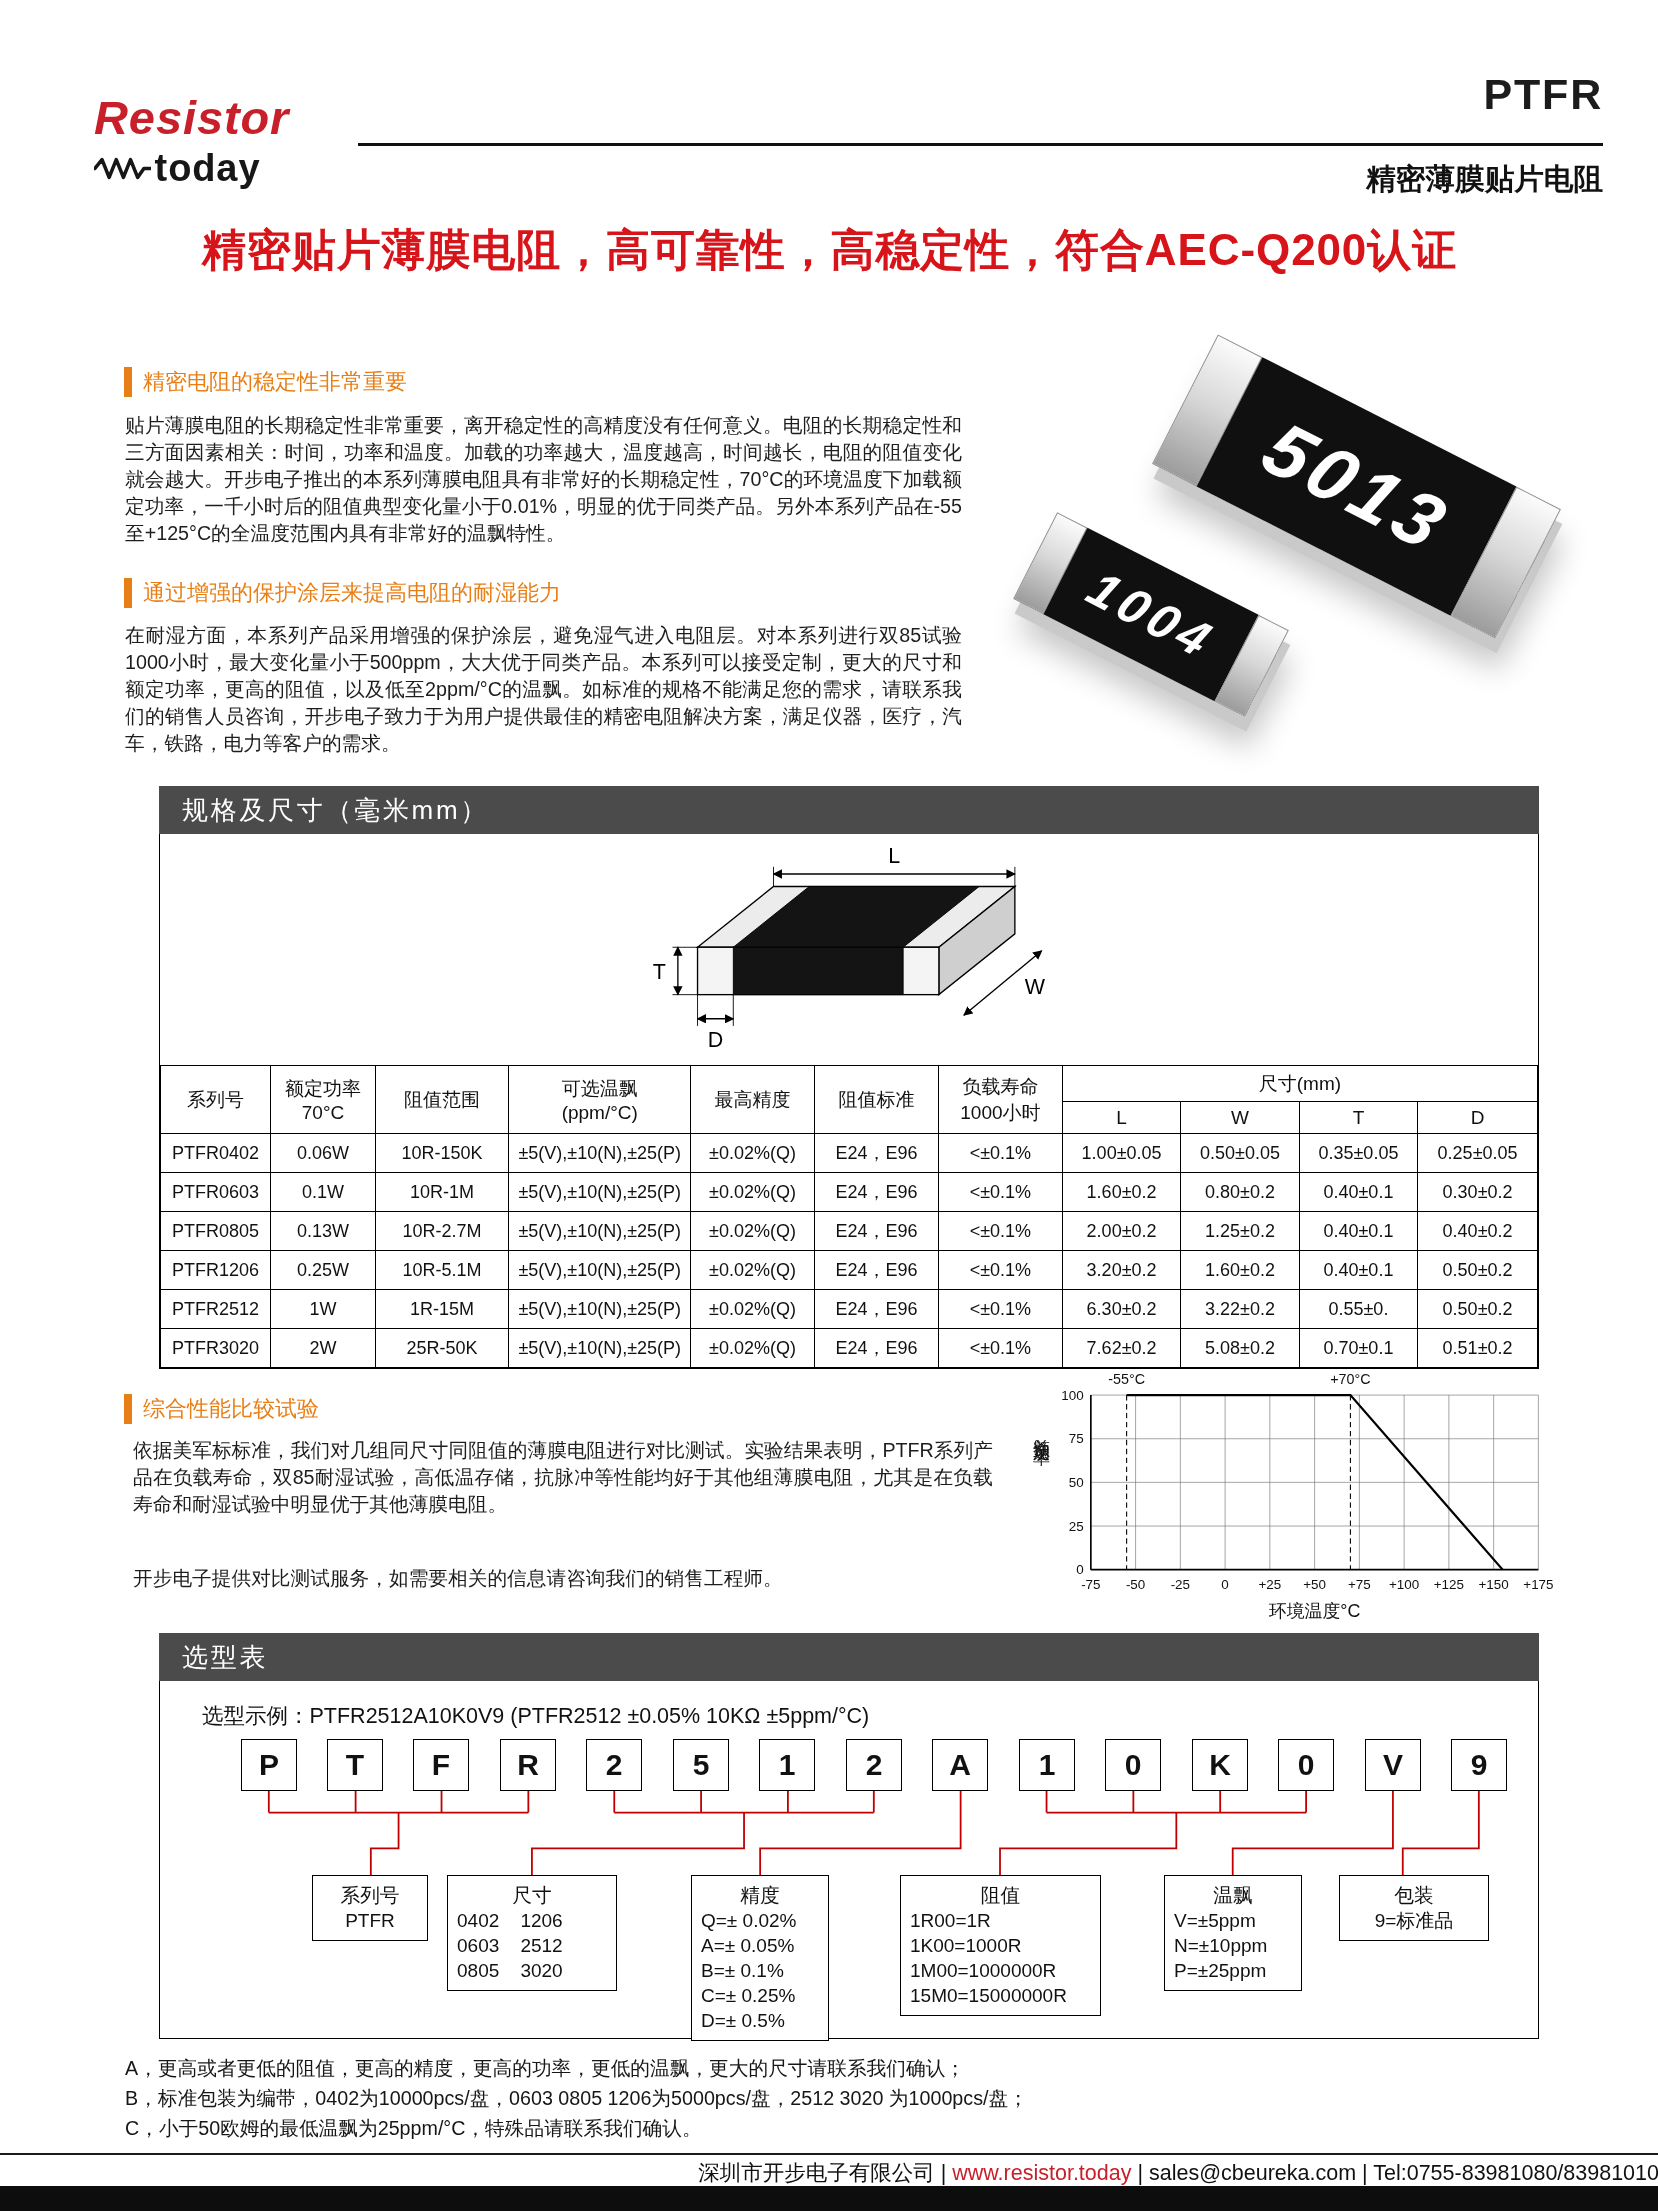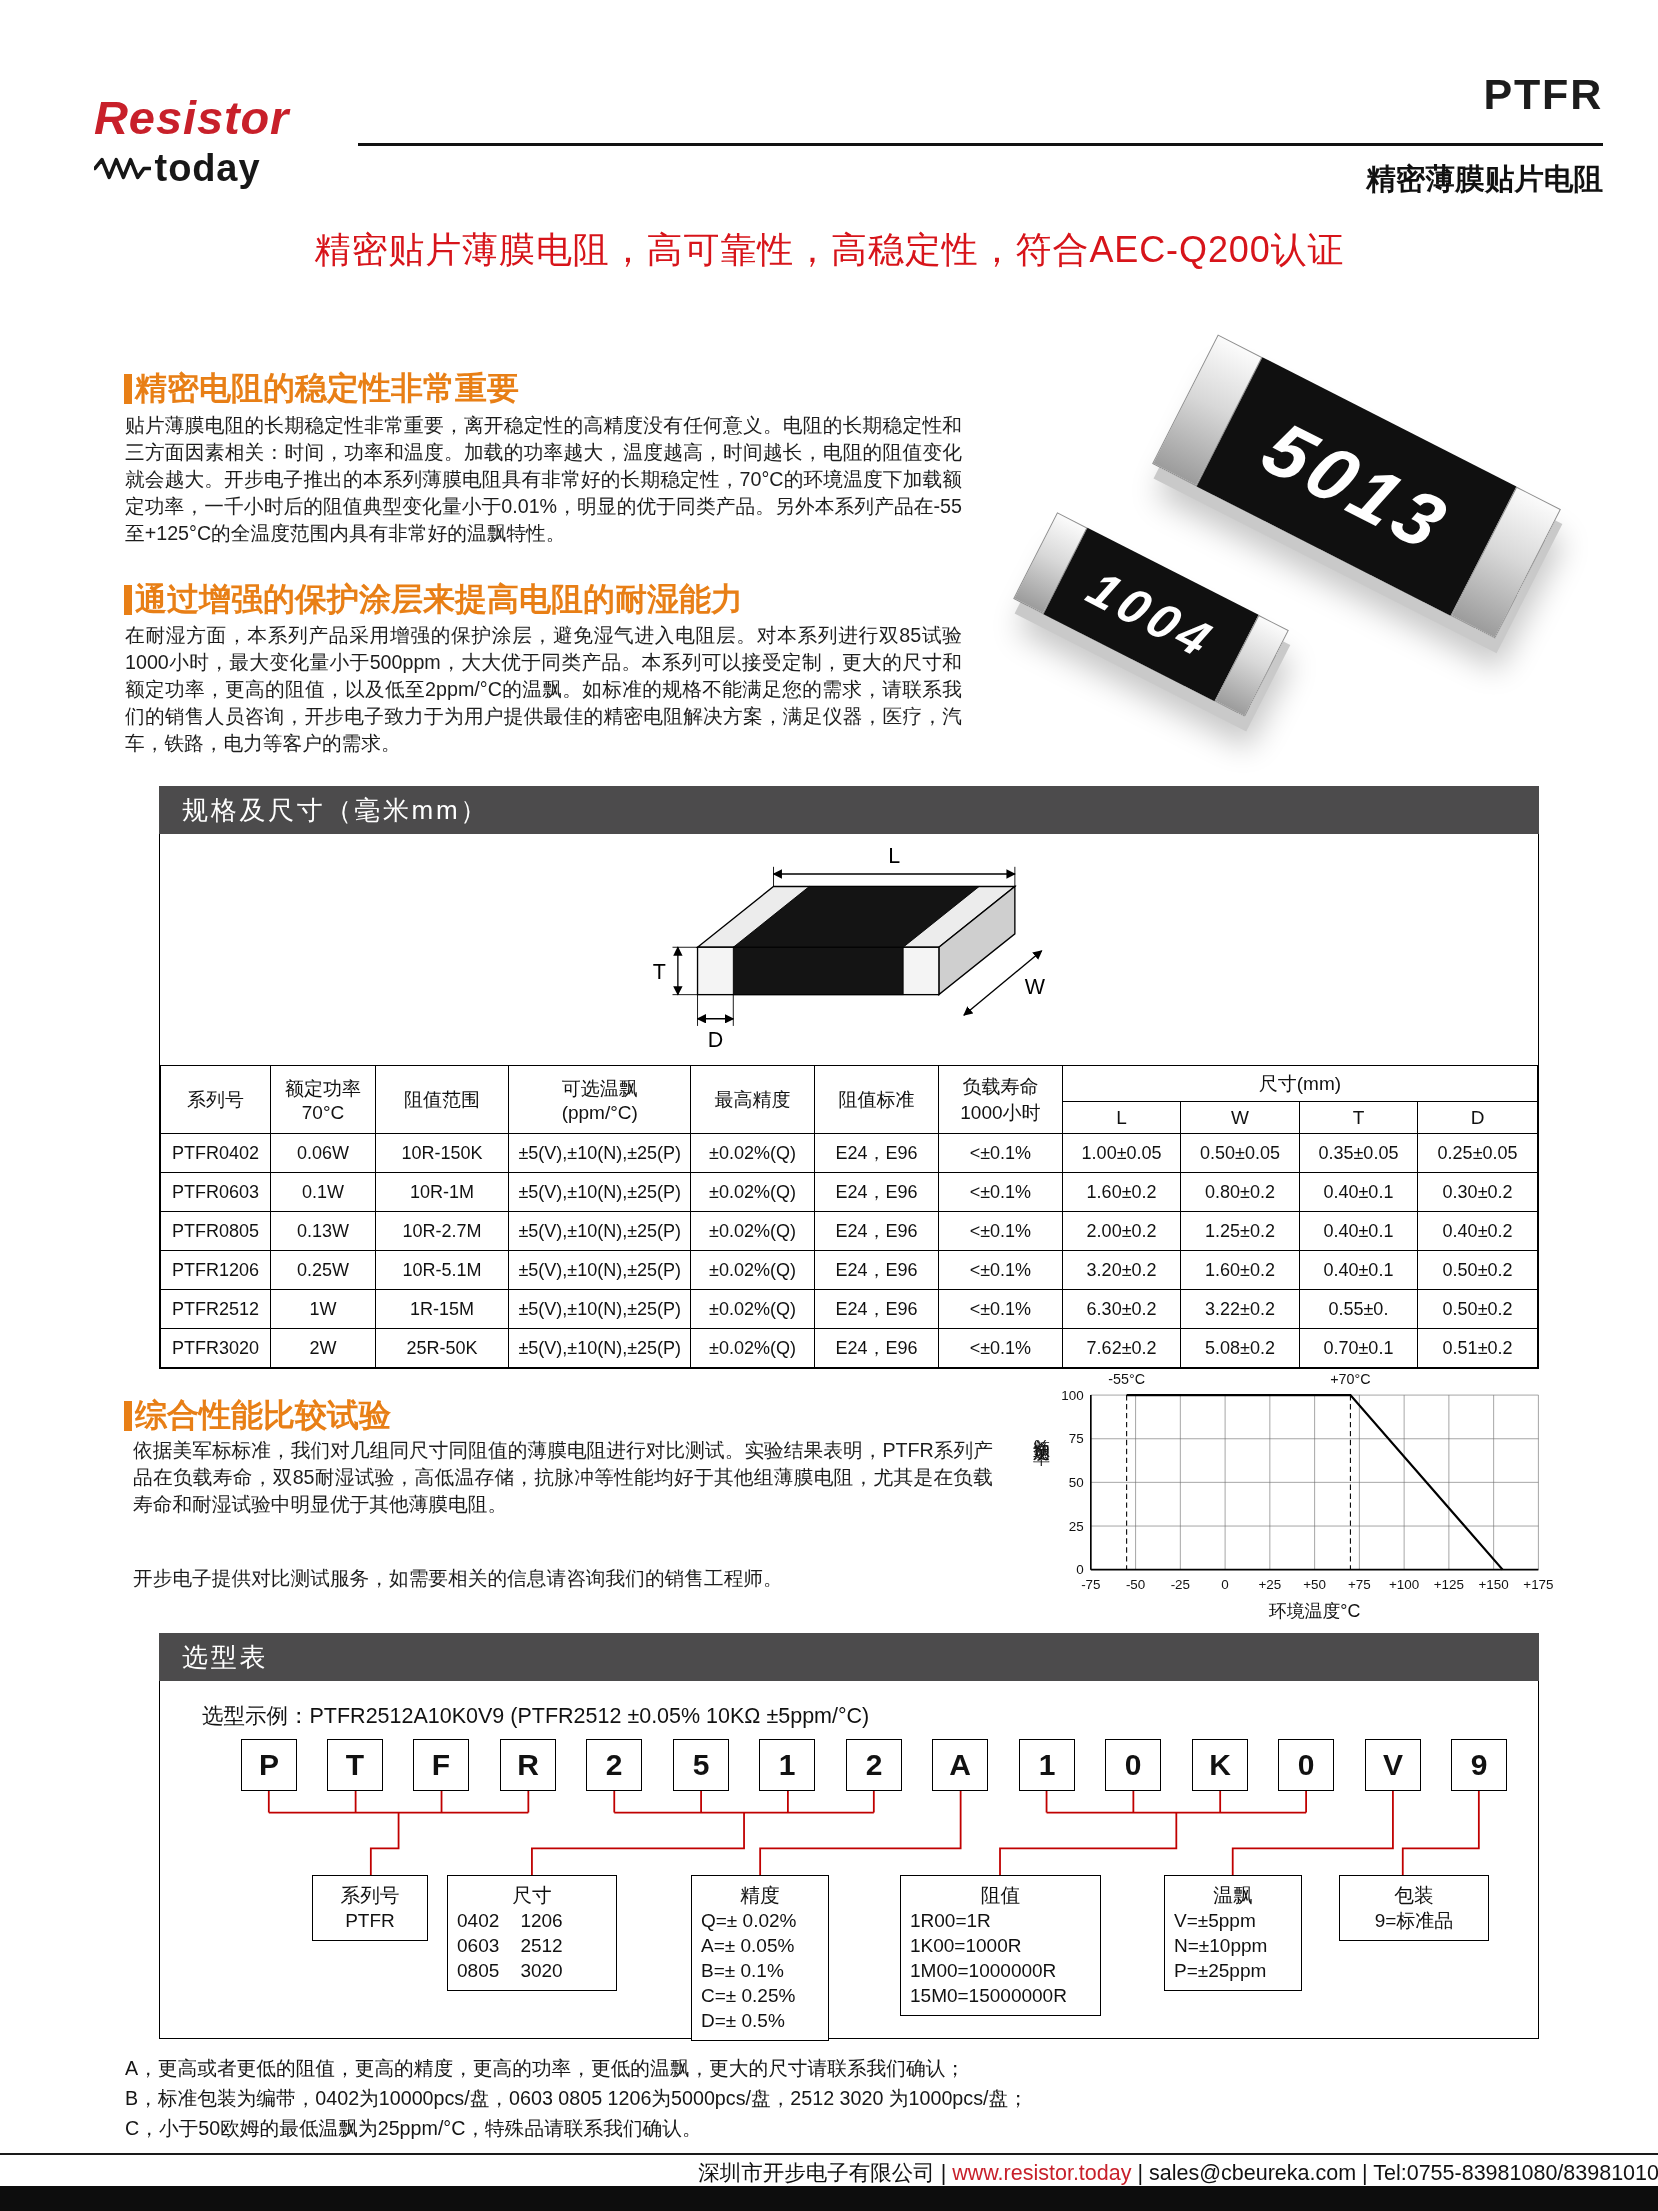--- a/index.html
+++ b/index.html
@@ -13,24 +13,24 @@
 
   
   .logo-resistor { font-size:47px; font-weight:700; font-style:italic; color:var(--brand-red,#c8202a); letter-spacing:0.9px; }
   .logo-today-row { display:flex; align-items:center; gap:3.6px; margin-top:1.8px; }
   .logo-today { font-size:38px; font-weight:700; color:#171717; letter-spacing:0.9px; }
   .product-title { font-size:43px; font-weight:600; color:#1c1c1c; letter-spacing:1.8px; }
   .header-rule { background:#111; height:2.7px; }
   .subtitle { font-size:29.6px; font-weight:700; color:#111; }
 
   
-  .hero { text-align:center; color:var(--heading-red,#d7141a); font-weight:400; font-size:36px; line-height:56px; letter-spacing:0.9px; }
-
-  
-  .orange-heading { display:flex; align-items:center; gap:3px; color:var(--section-orange,#e87f16); font-size:32px; font-weight:700; }
+  .hero { text-align:center; color:var(--heading-red,#d7141a); font-weight:700; font-size:44px; line-height:56px; letter-spacing:0.9px; }
+
+  
+  .orange-heading { display:flex; align-items:center; gap:11px; color:var(--section-orange,#e87f16); font-size:22px; font-weight:400; }
   .heading-bar { width:8px; height:30px; background:var(--section-orange,#e87f16); display:inline-block; }
   .body-text { font-size:19.7px; line-height:27px; text-align:justify; color:#1d1d1d; }
 
   
   .chip { position:absolute; display:flex; box-shadow:8px 12.5px 0 #c9c9c9, 18px 27px 30px rgba(0,0,0,.22); }
   .chip .cap { width:13%; background:linear-gradient(180deg,#fbfbfb 0%,#d8d8d8 45%,#9c9c9c 100%); border:0.9px solid #8e8e8e; }
   .chip .chip-body { flex:1; background:#101010; display:flex; align-items:center; justify-content:center; overflow:hidden; }
   .chip-label { color:#fff; font-weight:700; font-style:italic; letter-spacing:5.4px; transform:skewX(-4deg); }
 
   

